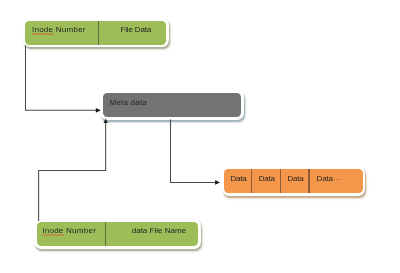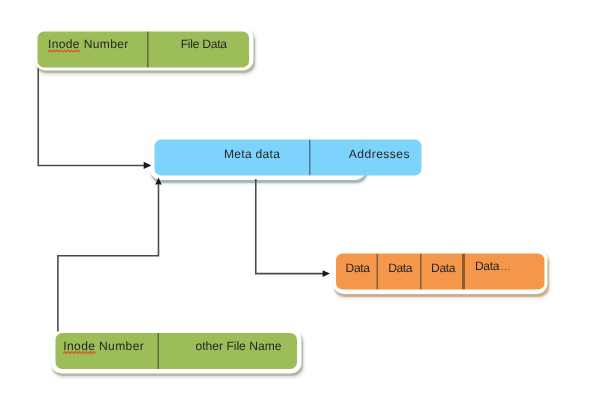--- a/index.html
+++ b/index.html
@@ -17,21 +17,21 @@
   .sh-blue{--sh1:rgba(104,136,146,0.52); --sh2:rgba(120,150,160,0.24);}
   .sh-orange{--sh1:rgba(168,128,88,0.55); --sh2:rgba(180,142,100,0.24);}
   .boxinner{position:relative;width:100%;height:100%;border-radius:4.4px;
             overflow:hidden;display:flex;}
   .cell{position:relative;height:100%;display:flex;align-items:center;
         justify-content:center;box-sizing:border-box;}
   .cell + .cell::before{content:'';position:absolute;left:-0.45px;top:0;bottom:0;width:1.4px;background:rgba(34,34,34,0.50);}
   .lbl{font-size:8.05px;line-height:1;color:#262626;white-space:nowrap;
        position:relative;display:inline-block;letter-spacing:0.2px;top:-2.7px;}
   .green{background:#9CBD58;}
-  .blue{background:#7dd3fc;padding-left:40px;}
+  .blue{background:#737373;}
   .blue .lbl{top:-1.6px;}
   .orange .lbl{top:-2.2px;}
   .orange{background:#F5974A;}
   .ell{font-size:6.4px;letter-spacing:0.55px;position:relative;top:-0.2px;padding-left:1.2px;color:#3a3a3a;}
 
   .squig{position:absolute;left:0.1px;top:7.2px;height:2.1px;}
   svg.links{position:absolute;left:0;top:0;width:400px;height:273px;overflow:visible;z-index:5;pointer-events:none;}
   .boxwrap{z-index:2;}
 </style>
 </head>
@@ -64,23 +64,20 @@
         <span class="lbl" style="left:3.8px;letter-spacing:-0.16px;">File Data</span>
       </div>
     </div>
   </div>
 
   <div class="boxwrap sh-blue" style="left:99.85px;top:90.15px;width:143.7px;height:29.5px;">
     <div class="boxinner blue">
       <div class="cell" style="width:63.9px;">
         <span class="lbl" style="left:-6.3px;letter-spacing:0.188px;">Meta data</span>
       </div>
-      <div class="cell" style="width:75.0px;">
-        <span class="lbl" style="left:9.5px;letter-spacing:0.308px;">Addresses</span>
-      </div>
     </div>
   </div>
 
   <div class="boxwrap sh-orange" style="left:221.55px;top:166px;width:143.8px;height:29.6px;">
     <div class="boxinner orange">
       <div class="cell" style="width:27.1px;">
         <span class="lbl" style="left:0.6px;letter-spacing:-0.234px;">Data</span>
       </div>
       <div class="cell" style="width:28.6px;">
         <span class="lbl" style="left:1.1px;letter-spacing:-0.234px;">Data</span>
@@ -98,18 +95,18 @@
     <div class="boxinner green">
       <div class="cell" style="width:68.9px;">
         <span class="lbl" style="left:-1.8px;letter-spacing:0.235px;">
           <span>Inode Number</span>
           <svg class="squig" width="22.2" height="2.2" viewBox="0 0 22.2 2.2" preserveAspectRatio="none">
             <path d="M0,1.9 L1.2,0.3 L2.4,1.9 L3.6,0.3 L4.8,1.9 L6,0.3 L7.2,1.9 L8.4,0.3 L9.6,1.9 L10.8,0.3 L12,1.9 L13.2,0.3 L14.4,1.9 L15.6,0.3 L16.8,1.9 L18,0.3 L19.2,1.9 L20.4,0.3 L21.6,1.9" fill="none" stroke="#E04A2B" stroke-width="0.72"></path>
           </svg>
         </span>
       </div>
       <div class="cell" style="width:92.8px;">
-        <span class="lbl" style="left:7.2px;letter-spacing:0.002px;">other File Name</span>
+        <span class="lbl" style="left:7.2px;letter-spacing:0.002px;">data File Name</span>
       </div>
     </div>
   </div>
 
 </div>
 
 </body></html>

